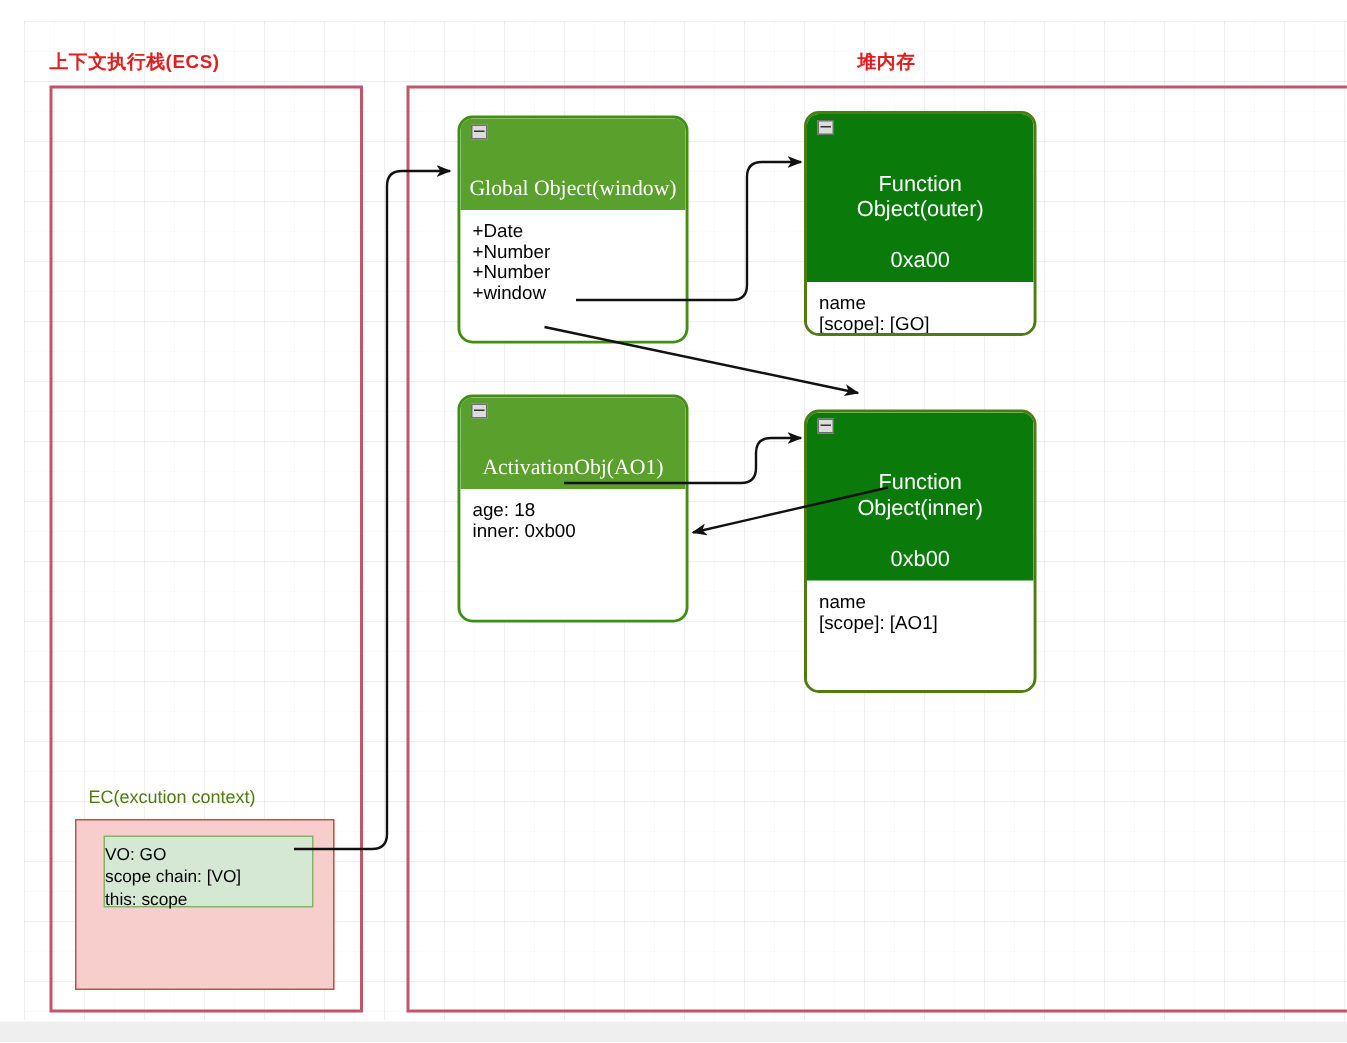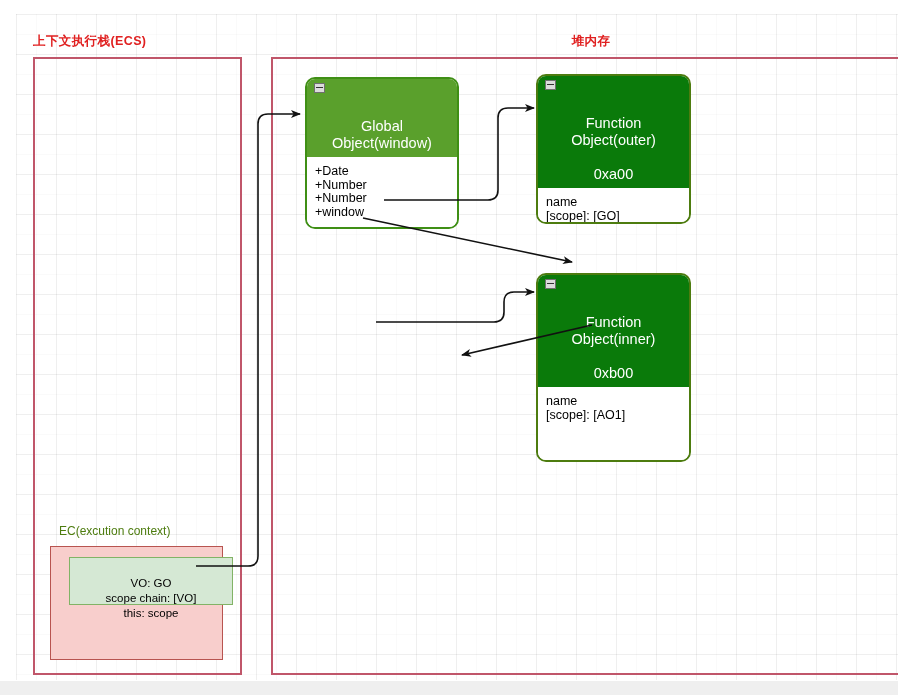--- a/index.html
+++ b/index.html
@@ -88,21 +88,21 @@
 
   .obj-header {
     position: relative;
     color: #ffffff;
     font-size: 14.5px;
     text-align: center;
     line-height: 17px;
     padding: 5px 4px 5px 4px;
     white-space: pre-line;
   }
-  .obj.light .obj-header { background: #5aa02c; }
+  .obj.light .obj-header { background: #5aa02c; font-family: Liberation Serif, serif; }
   .obj.dark  .obj-header { background: #0a7a0a; }
 
   .collapse-icon {
     position: absolute;
     left: 7px;
     top: 4px;
     width: 11px;
     height: 10px;
     background: #dcdcdc;
     border: 1px solid #6f6f6f;
@@ -139,28 +139,27 @@
     position: absolute;
     left: 50px; top: 546px;
     width: 173px; height: 114px;
     background: #f8cecc;
     border: 1px solid #b85450;
     box-sizing: border-box;
   }
   #ec-inner {
     position: absolute;
     left: 69px; top: 557px;
-    width: 164px; height: 48px;
+    width: 140px; height: 48px;
     background: #d5e8d4;
     border: 1px solid #82b366;
     box-sizing: border-box;
     font-size: 11.5px;
     line-height: 15px;
-    text-align: center;
-    padding-top: 18px;
+    padding-top: 5px;
     color: #000;
   }
 
   
   #arrows {
     position: absolute;
     left: 0; top: 0;
     width: 898px; height: 695px;
     pointer-events: none;
   }
@@ -202,20 +201,30 @@
       <span>0xa00</span>
     </div>
     <div class="obj-body">
       <div class="row">name</div>
       <div class="row">[scope]: [GO]</div>
       <div class="gap"></div>
 
     </div>
   </div>
 
+  <div class="obj light" style="left:305px; top:263px; width:154px; height:152px;">
+    <div class="obj-header">
+      <span class="collapse-icon"></span>
+      <span>ActivationObj(AO1)</span>
+    </div>
+    <div class="obj-body">
+      <div class="row">age: 18</div>
+      <div class="row">inner: 0xb00</div>
+    </div>
+  </div>
 
   <div class="obj dark" style="left:536px; top:261px; width:155px; height:189px;margin-top:12px;">
     <div class="obj-header">
       <span class="collapse-icon"></span>
       <span>Function Object(inner)</span><br>
       <span>0xb00</span>
     </div>
     <div class="obj-body">
       <div class="row">name</div>
       <div class="row">[scope]: [AO1]</div>

